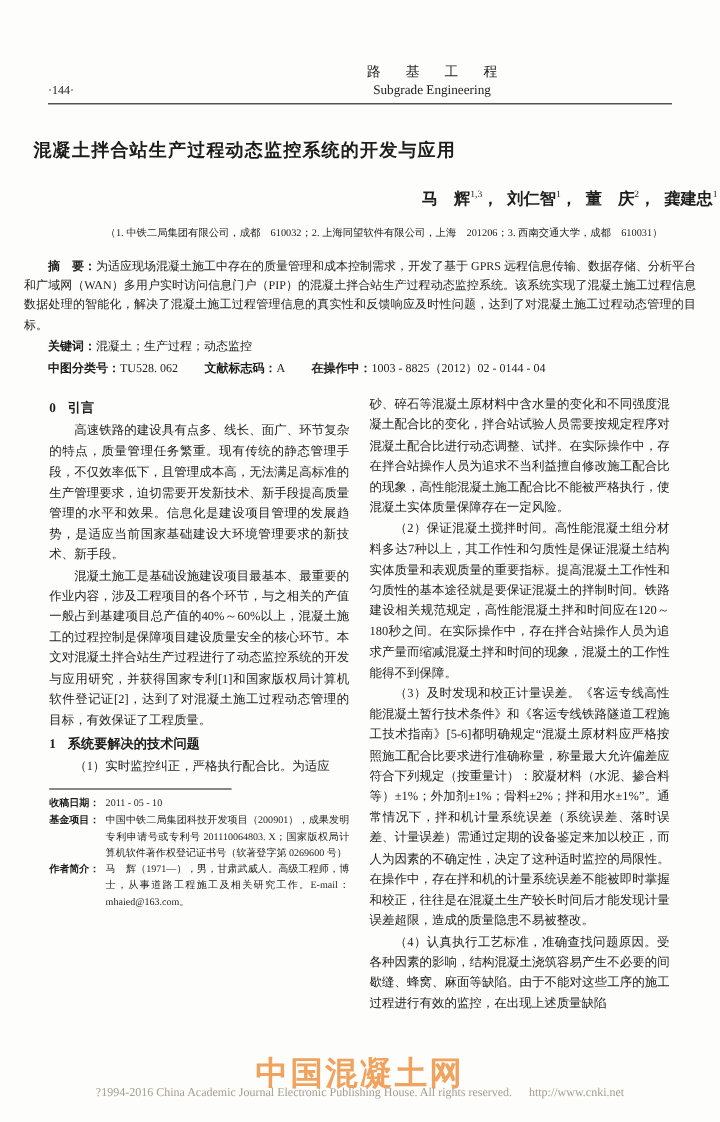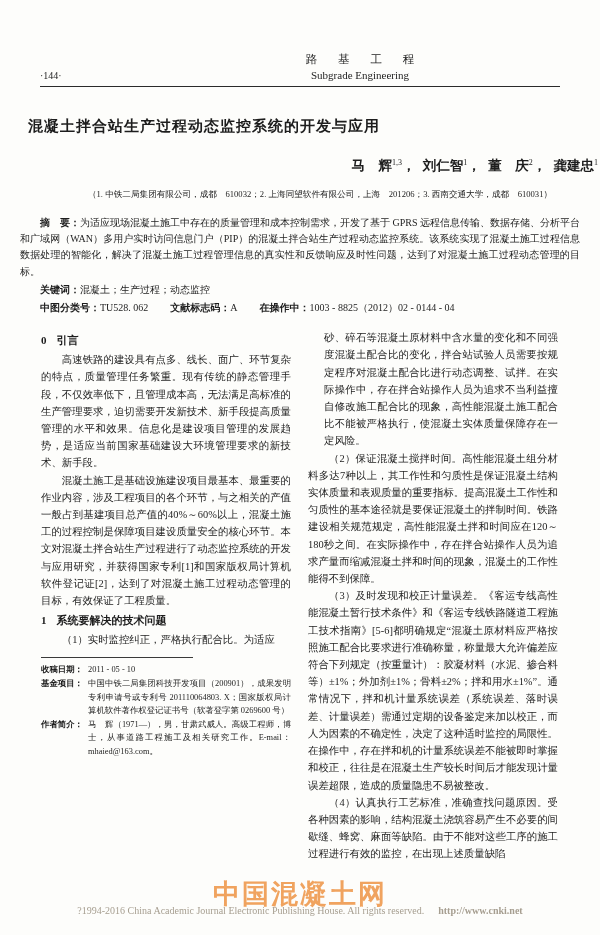--- a/index.html
+++ b/index.html
@@ -32,21 +32,21 @@
   .abs-p{margin:0;text-indent:2em;}
   .lbl{font-family:"Liberation Sans","DejaVu Sans",sans-serif;font-weight:bold;}
   .kw-p{margin:2px 0 0;text-indent:2em;}
   .meta-p{margin:2px 0 0;text-indent:2em;white-space:nowrap;}
   .meta-p .val{margin-right:22px;}
   .meta-p .val:last-child{margin-right:0;}
   
   .columns{display:flex;gap:17px;margin:13px 41px 0;}
   .col{width:250px;font-size:10.4px;line-height:17.2px;text-align:justify;}
   .col p{margin:0;text-indent:2em;}
-  .col p.cont{text-indent:0;margin-left:16px;}
+  .col p.cont{text-indent:0;}
   .sec-h{
     font-family:Liberation Serif, serif;
     font-size:11px;font-weight:bold;margin:2px 0 2px;line-height:18px;text-indent:0;
   }
   .sec-num{margin-right:10px;}
   
   .footnote{margin-top:9px;font-size:8.4px;line-height:13.6px;}
   .fn-rule{width:152px;border-top:1px solid #3a3a3a;margin-bottom:5px;}
   .fn-row{display:flex;}
   .fn-label{flex:0 0 47px;font-weight:bold;white-space:nowrap;}
@@ -54,21 +54,21 @@
   
   .watermark{
     position:absolute;left:0;right:0;top:876px;text-align:center;
     font-family:"Liberation Sans","DejaVu Sans",sans-serif;
     font-size:27px;letter-spacing:2px;font-weight:bold;
   }
   .copyright{
     position:absolute;left:0;right:0;top:905px;text-align:center;
     font-size:10px;color:#a69e90;white-space:nowrap;
   }
-  .copyright .cp-url{margin-left:14px;font-weight:bold;}
+  .copyright .cp-url{margin-left:14px;}
 </style>
 </head>
 <body>
 
 <div class="page">
 
   <div class="jheader">
     <div class="jh-left">·144·</div>
     <div class="jh-center">
       <div class="jh-cn">路 基 工 程</div>

